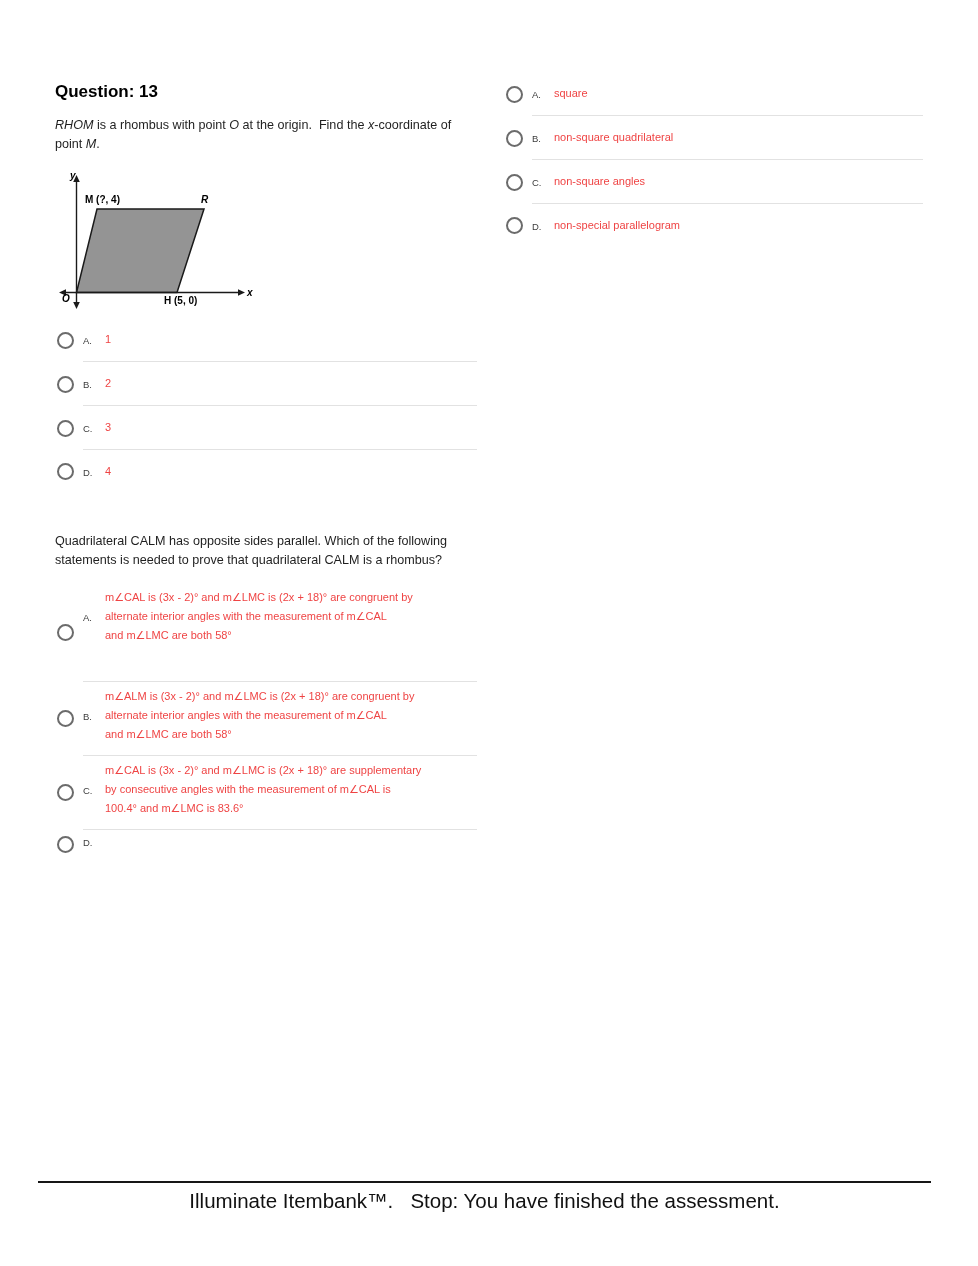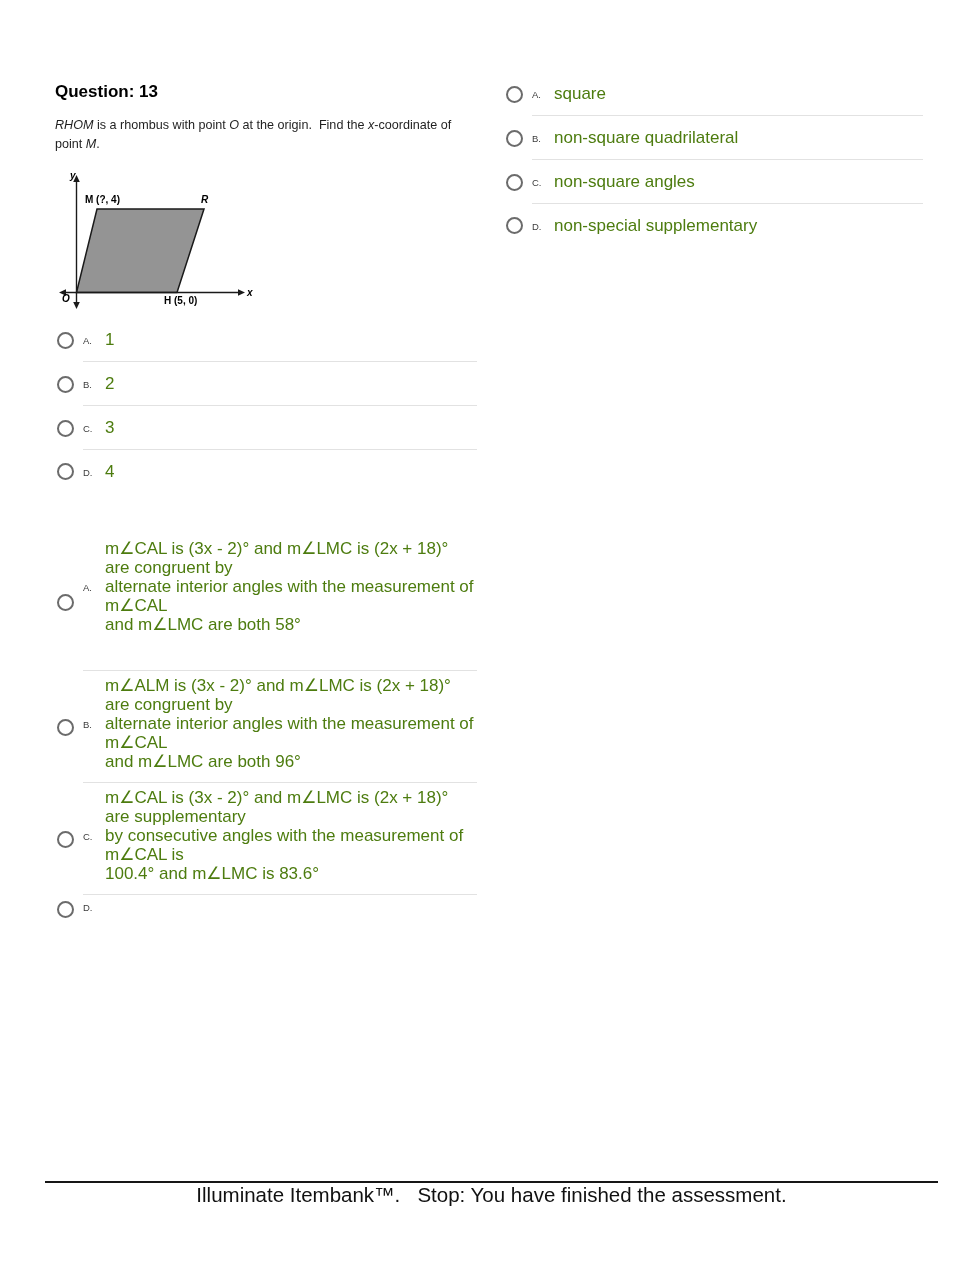--- a/index.html
+++ b/index.html
@@ -15,31 +15,31 @@
   .prompt{margin-top:4px;font-size:12.6px;line-height:19px;color:#1f1f1f}
   .prompt i{font-style:italic}
   .figure{margin:16px 0 0 2px;height:142px}
   .options{margin-top:6px}
   .option{display:flex;align-items:stretch}
   .radio-cell{flex:0 0 28px;display:flex;align-items:center}
   .radio{width:13px;height:13px;border:2px solid #6b6b6b;border-radius:50%;background:#fff;margin-left:2px;display:inline-block}
   .opt-body{flex:1;display:flex;align-items:center;border-bottom:1px solid #e2e2e2;padding:12px 0}
   .option:last-child .opt-body{border-bottom:none}
   .letter{font-size:9.5px;color:#3c3c3c;flex:0 0 22px;padding-top:2px}
-  .opt-text{font-size:17px;line-height:19px;color:#4d7c0f;white-space:pre-line}
+  .opt-text{font-size:11px;line-height:19px;color:#ef4444;white-space:pre-line}
   #q15 .opt-body{padding:5px 0 11px}
   #q15 .option-a .opt-body{padding-bottom:36px}
   
   .figure-svg text{font-family:"Liberation Sans","DejaVu Sans",sans-serif;font-weight:700;font-size:10px;fill:#000}
   .figure-svg .italic{font-style:italic}
   .figure-svg .axis{stroke:#1a1a1a;stroke-width:1.4}
   .figure-svg .arrow{fill:#1a1a1a}
   .figure-svg .shape{stroke:#1a1a1a;stroke-width:1.5}
   
-  .footer{position:absolute;left:45px;top:1181px;width:893px;border-top:2px solid #161616;}
+  .footer{position:absolute;left:38px;top:1181px;width:893px;border-top:2px solid #161616;padding-top:6px}
   .footer-text{text-align:center;font-size:20.5px;line-height:24px;color:#111;white-space:pre-wrap}
 </style>
 </head>
 <body>
 
 <section class="question" id="q13">
   <h2 class="q-title">Question: 13</h2>
   <p class="prompt"><i>RHOM</i> is a rhombus with point <i>O</i> at the origin.&nbsp; Find the <i>x</i>-coordinate of point <i>M</i>.</p>
 
   <div class="figure">
@@ -133,27 +133,28 @@
         <span class="letter">C.</span>
         <span class="opt-text">non-square angles</span>
       </div>
     </div>
     <div class="option">
       <div class="radio-cell">
           <span class="radio"></span>
         </div>
       <div class="opt-body">
         <span class="letter">D.</span>
-        <span class="opt-text">non-special supplementary</span>
+        <span class="opt-text">non-special parallelogram</span>
       </div>
     </div>
   </div>
 </section>
 
 <section class="question" id="q15">
+  <p class="prompt">Quadrilateral CALM has opposite sides parallel. Which of the following statements is needed to prove that quadrilateral CALM is a rhombus?</p>
 
   <div class="options">
     <div class="option option-a">
       <div class="radio-cell">
           <span class="radio"></span>
         </div>
       <div class="opt-body">
         <span class="letter">A.</span>
         <span class="opt-text">m∠CAL is (3x - 2)° and m∠LMC is (2x + 18)° are congruent by
 alternate interior angles with the measurement of m∠CAL
@@ -161,21 +162,21 @@
       </div>
     </div>
     <div class="option">
       <div class="radio-cell">
           <span class="radio"></span>
         </div>
       <div class="opt-body">
         <span class="letter">B.</span>
         <span class="opt-text">m∠ALM is (3x - 2)° and m∠LMC is (2x + 18)° are congruent by
 alternate interior angles with the measurement of m∠CAL
-and m∠LMC are both 96°</span>
+and m∠LMC are both 58°</span>
       </div>
     </div>
     <div class="option">
       <div class="radio-cell">
           <span class="radio"></span>
         </div>
       <div class="opt-body">
         <span class="letter">C.</span>
         <span class="opt-text">m∠CAL is (3x - 2)° and m∠LMC is (2x + 18)° are supplementary
 by consecutive angles with the measurement of m∠CAL is

